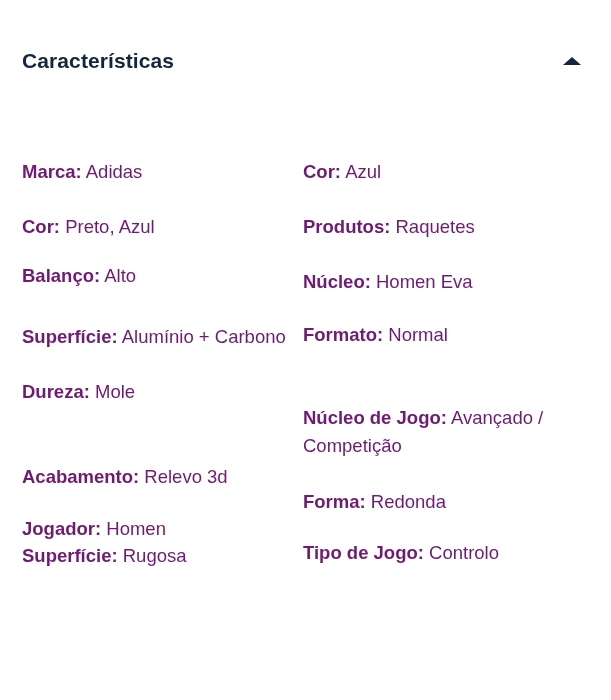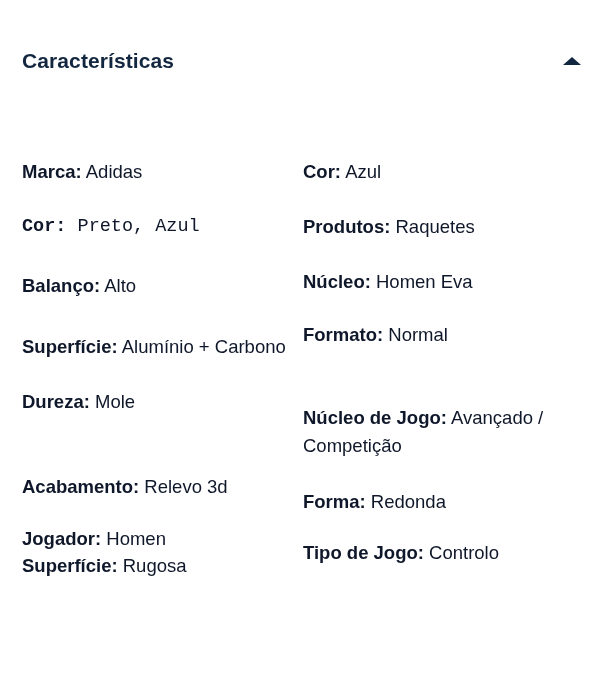--- a/index.html
+++ b/index.html
@@ -53,33 +53,33 @@
     grid-template-columns: 281px 1fr;
     column-gap: 0px;
   }
   .spec-col {
     display: flex;
     flex-direction: column;
   }
   .spec-row {
     font-size: 18.5px;
     line-height: 1.5;
-    color: #0f172a;
+    color: #701a75;
     margin-bottom: 28px;
     max-width: 270px;
   }
   .spec-label {
     font-weight: bold;
   }
   .spec-value {
     font-weight: normal;
   }
   
   .left .r0  { margin-bottom: 27px; }
-  .left .r1  { margin-bottom: 31px; font-family: Liberation Mono, monospace; }
+  .left .r1  { margin-bottom: 21px; }
   .left .r2  { margin-bottom: 26px; }
   .left .r3  { margin-bottom: 27px; margin-top: 8px; }
   .left .r4  { margin-bottom: 57px; }
   .left .r5  { margin-bottom: 24px; }
   .left .r6  { margin-bottom: 26px; }
   .left .r7  { margin-bottom: 0px; }
 
   .right .r0 { margin-bottom: 27px; }
   .right .r1 { margin-bottom: 27px; }
   .right .r2 { margin-bottom: 26px; }

